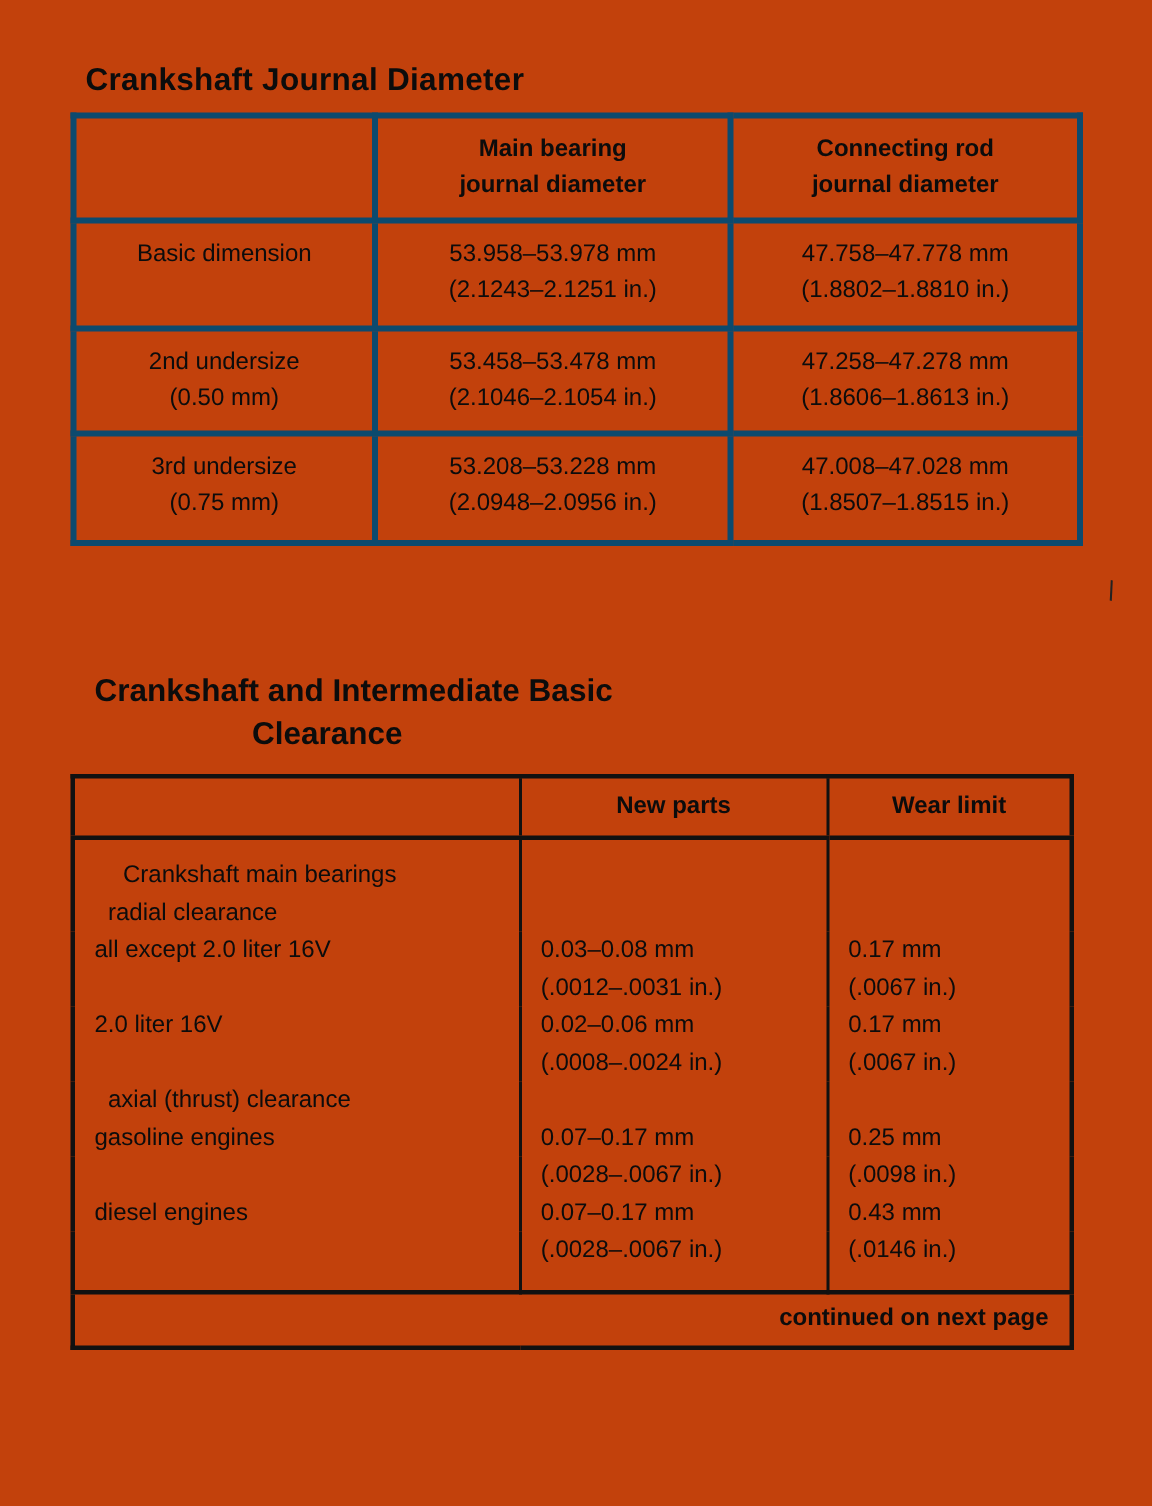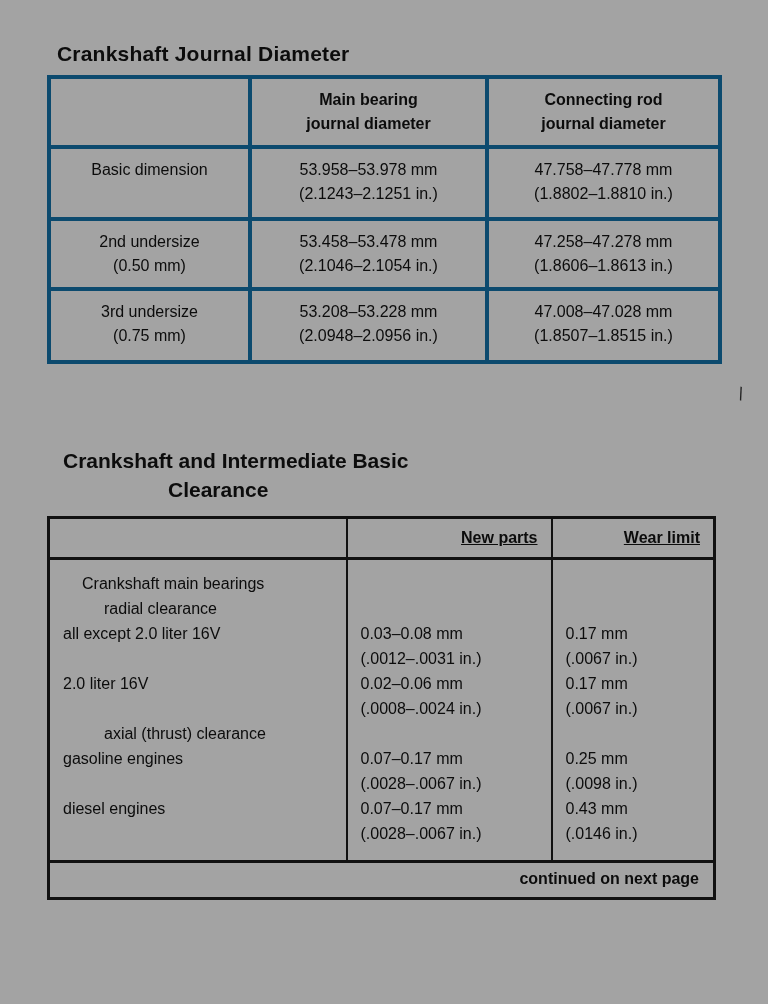--- a/index.html
+++ b/index.html
@@ -1,21 +1,21 @@
 <!DOCTYPE html>
 <html><head>
 <meta charset="utf-8">
 <style>
   * { box-sizing: border-box; margin: 0; padding: 0; }
   html, body { background: #ffffff; }
   .page {
     position: relative;
     width: 768px;
     height: 1004px;
-    background: #a3a3a3;
+    background: #c2410c;
     font-family: "Liberation Sans", sans-serif;
     color: #0c0c0c;
     overflow: hidden;
   }
   .content { position: absolute; left: 47px; top: 42px; width: 672px; }
 
   .title1 {
     font-size: 21px;
     font-weight: 700;
     letter-spacing: .2px;
@@ -53,38 +53,37 @@
     margin: 82px 0 12px 16px;
     line-height: 29px;
   }
   .title2 .line2 { display: block; padding-left: 105px; }
 
   
   .t2 { width: 666px; }
   .t2 th {
     font-weight: 700;
     font-size: 16px;
-    text-align: right;
+    text-align: center;
     vertical-align: middle;
     padding: 10px 13px;
     height: 38px;
     border-bottom: 3px solid #111;
-    text-decoration: underline;
   }
   .t2 th.c2, .t2 th.c3, .t2 td.c2, .t2 td.c3 { border-left: 2px solid #111; }
   .t2 tbody td {
     font-size: 16px;
     line-height: 25px;
     vertical-align: top;
     padding: 0 10px 0 13px;
   }
   .t2 tbody tr:first-child td { padding-top: 11px; padding-left: 32px; }
   .t2 tbody tr.last td { padding-bottom: 14px; }
   .t2 td.ind0 { padding-left: 18px; }
-  .t2 td.ind1 { padding-left: 54px; }
+  .t2 td.ind1 { padding-left: 22px; }
   .t2 td.ind2 { }
   .t2 tfoot td {
     border-top: 3px solid #111;
     font-weight: 700;
     font-size: 16px;
     text-align: right;
     padding: 7px 14px 9px 14px;
   }
 
   .artifact {

